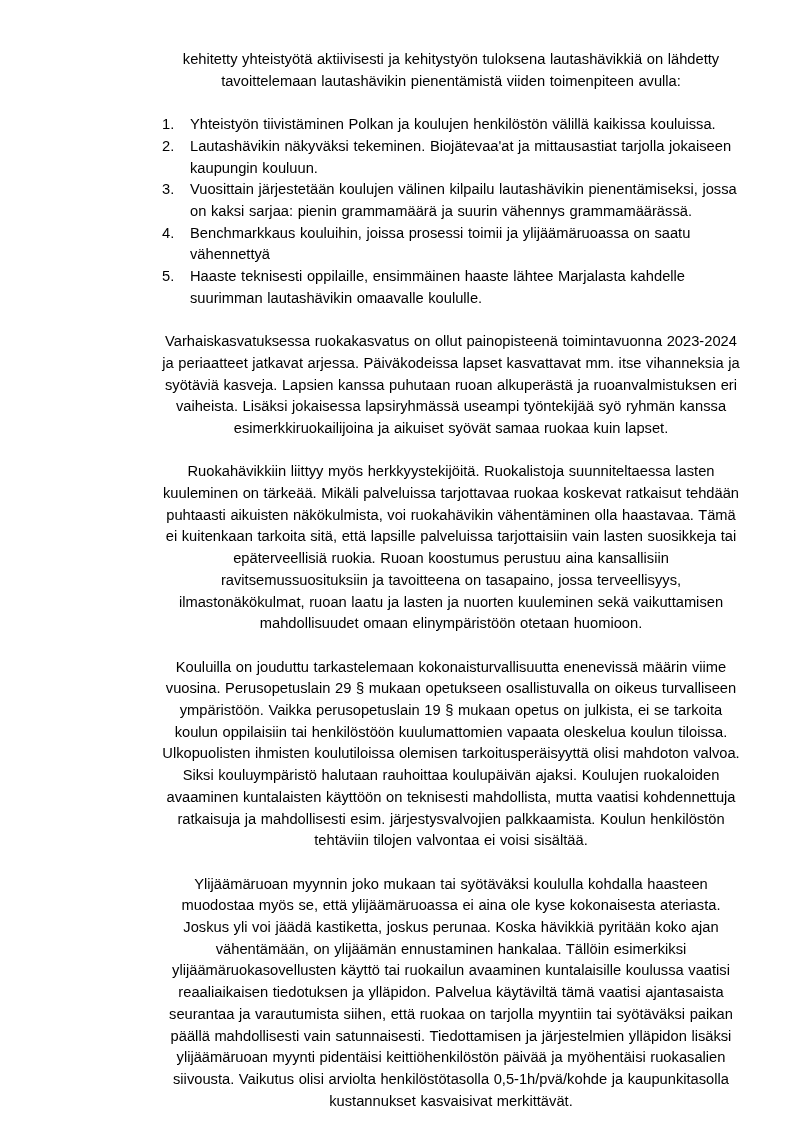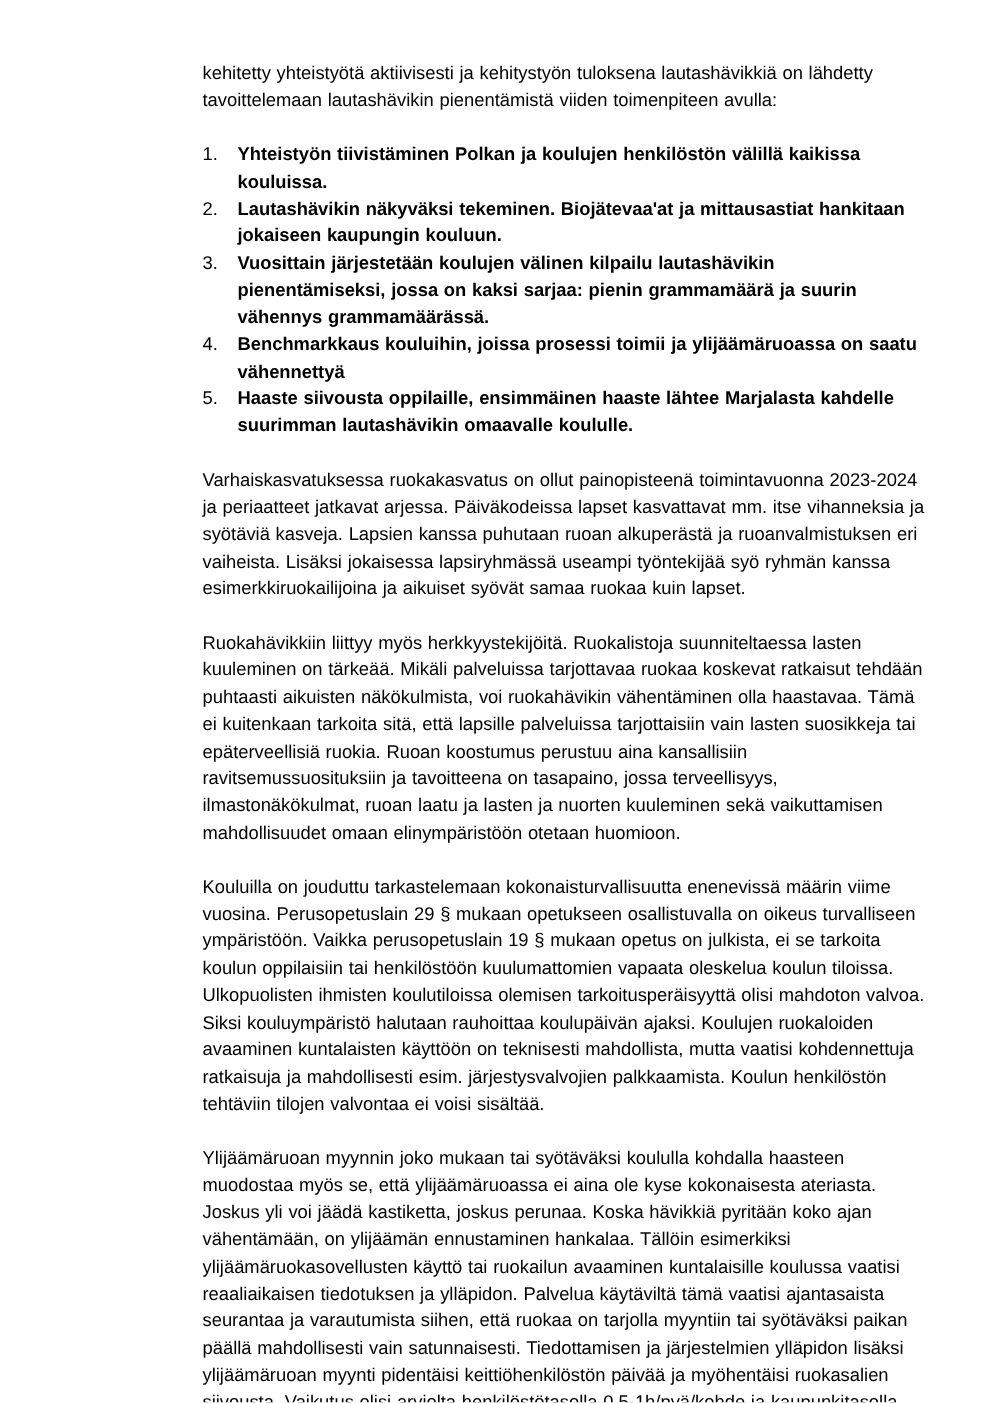--- a/index.html
+++ b/index.html
@@ -20,68 +20,67 @@
     -webkit-font-smoothing: antialiased;
   }
   .content {
     position: absolute;
     left: 162px;
     top: 49px;
     width: 578px;
   }
   .para {
     margin: 0 0 21.7px 0;
-    text-align: left;
+    text-align: center;
     word-spacing: 0.5px;
   }
   .list {
     margin: 0 0 21.7px 0;
   }
   .list-item {
     display: flex;
     align-items: flex-start;
   }
   .list-num {
     flex: 0 0 28px;
     width: 28px;
   }
   .list-text {
     flex: 1 1 auto;
     word-spacing: 0.5px;
-    font-weight: bold;
   }
 </style>
 </head>
 <body>
 
 <div class="page">
   <div class="content">
 
     <p class="para">kehitetty yhteistyötä aktiivisesti ja kehitystyön tuloksena lautashävikkiä on lähdetty tavoittelemaan lautashävikin pienentämistä viiden toimenpiteen avulla:</p>
 
     <div class="list">
       <div class="list-item">
         <span class="list-num">1.</span>
         <span class="list-text">Yhteistyön tiivistäminen Polkan ja koulujen henkilöstön välillä kaikissa kouluissa.</span>
       </div>
       <div class="list-item">
         <span class="list-num">2.</span>
-        <span class="list-text">Lautashävikin näkyväksi tekeminen. Biojätevaa'at ja mittausastiat hankitaan jokaiseen kaupungin kouluun.</span>
+        <span class="list-text">Lautashävikin näkyväksi tekeminen. Biojätevaa'at ja mittausastiat tarjolla jokaiseen kaupungin kouluun.</span>
       </div>
       <div class="list-item">
         <span class="list-num">3.</span>
         <span class="list-text">Vuosittain järjestetään koulujen välinen kilpailu lautashävikin pienentämiseksi, jossa on kaksi sarjaa: pienin grammamäärä ja suurin vähennys grammamäärässä.</span>
       </div>
       <div class="list-item">
         <span class="list-num">4.</span>
         <span class="list-text">Benchmarkkaus kouluihin, joissa prosessi toimii ja ylijäämäruoassa on saatu vähennettyä</span>
       </div>
       <div class="list-item">
         <span class="list-num">5.</span>
-        <span class="list-text">Haaste siivousta oppilaille, ensimmäinen haaste lähtee Marjalasta kahdelle suurimman lautashävikin omaavalle koululle.</span>
+        <span class="list-text">Haaste teknisesti oppilaille, ensimmäinen haaste lähtee Marjalasta kahdelle suurimman lautashävikin omaavalle koululle.</span>
       </div>
     </div>
 
     <p class="para">Varhaiskasvatuksessa ruokakasvatus on ollut painopisteenä toimintavuonna 2023-2024 ja periaatteet jatkavat arjessa. Päiväkodeissa lapset kasvattavat mm. itse vihanneksia ja syötäviä kasveja. Lapsien kanssa puhutaan ruoan alkuperästä ja ruoanvalmistuksen eri vaiheista. Lisäksi jokaisessa lapsiryhmässä useampi työntekijää syö ryhmän kanssa esimerkkiruokailijoina ja aikuiset syövät samaa ruokaa kuin lapset.</p>
     <p class="para">Ruokahävikkiin liittyy myös herkkyystekijöitä. Ruokalistoja suunniteltaessa lasten kuuleminen on tärkeää. Mikäli palveluissa tarjottavaa ruokaa koskevat ratkaisut tehdään puhtaasti aikuisten näkökulmista, voi ruokahävikin vähentäminen olla haastavaa. Tämä ei kuitenkaan tarkoita sitä, että lapsille palveluissa tarjottaisiin vain lasten suosikkeja tai epäterveellisiä ruokia. Ruoan koostumus perustuu aina kansallisiin ravitsemussuosituksiin ja tavoitteena on tasapaino, jossa terveellisyys, ilmastonäkökulmat, ruoan laatu ja lasten ja nuorten kuuleminen sekä vaikuttamisen mahdollisuudet omaan elinympäristöön otetaan huomioon.</p>
     <p class="para">Kouluilla on jouduttu tarkastelemaan kokonaisturvallisuutta enenevissä määrin viime vuosina. Perusopetuslain 29 § mukaan opetukseen osallistuvalla on oikeus turvalliseen ympäristöön. Vaikka perusopetuslain 19 § mukaan opetus on julkista, ei se tarkoita koulun oppilaisiin tai henkilöstöön kuulumattomien vapaata oleskelua koulun tiloissa. Ulkopuolisten ihmisten koulutiloissa olemisen tarkoitusperäisyyttä olisi mahdoton valvoa. Siksi kouluympäristö halutaan rauhoittaa koulupäivän ajaksi. Koulujen ruokaloiden avaaminen kuntalaisten käyttöön on teknisesti mahdollista, mutta vaatisi kohdennettuja ratkaisuja ja mahdollisesti esim. järjestysvalvojien palkkaamista. Koulun henkilöstön tehtäviin tilojen valvontaa ei voisi sisältää.</p>
     <p class="para">Ylijäämäruoan myynnin joko mukaan tai syötäväksi koululla kohdalla haasteen muodostaa myös se, että ylijäämäruoassa ei aina ole kyse kokonaisesta ateriasta. Joskus yli voi jäädä kastiketta, joskus perunaa. Koska hävikkiä pyritään koko ajan vähentämään, on ylijäämän ennustaminen hankalaa. Tällöin esimerkiksi ylijäämäruokasovellusten käyttö tai ruokailun avaaminen kuntalaisille koulussa vaatisi reaaliaikaisen tiedotuksen ja ylläpidon. Palvelua käytäviltä tämä vaatisi ajantasaista seurantaa ja varautumista siihen, että ruokaa on tarjolla myyntiin tai syötäväksi paikan päällä mahdollisesti vain satunnaisesti. Tiedottamisen ja järjestelmien ylläpidon lisäksi ylijäämäruoan myynti pidentäisi keittiöhenkilöstön päivää ja myöhentäisi ruokasalien siivousta. Vaikutus olisi arviolta henkilöstötasolla 0,5-1h/pvä/kohde ja kaupunkitasolla kustannukset kasvaisivat merkittävät.</p>
 
   </div>
 </div>

